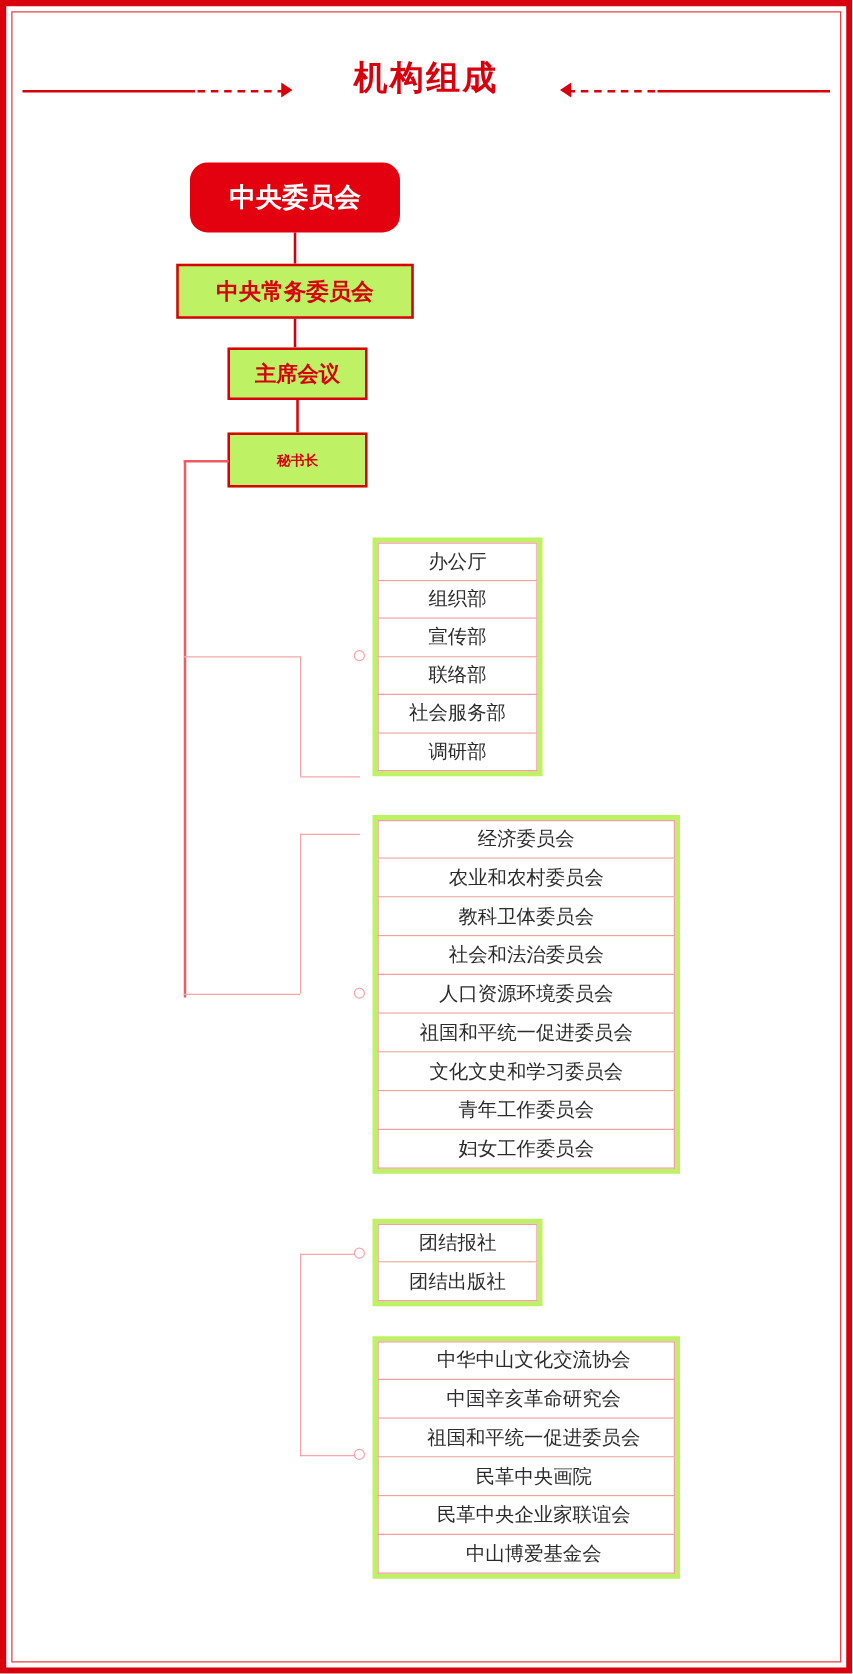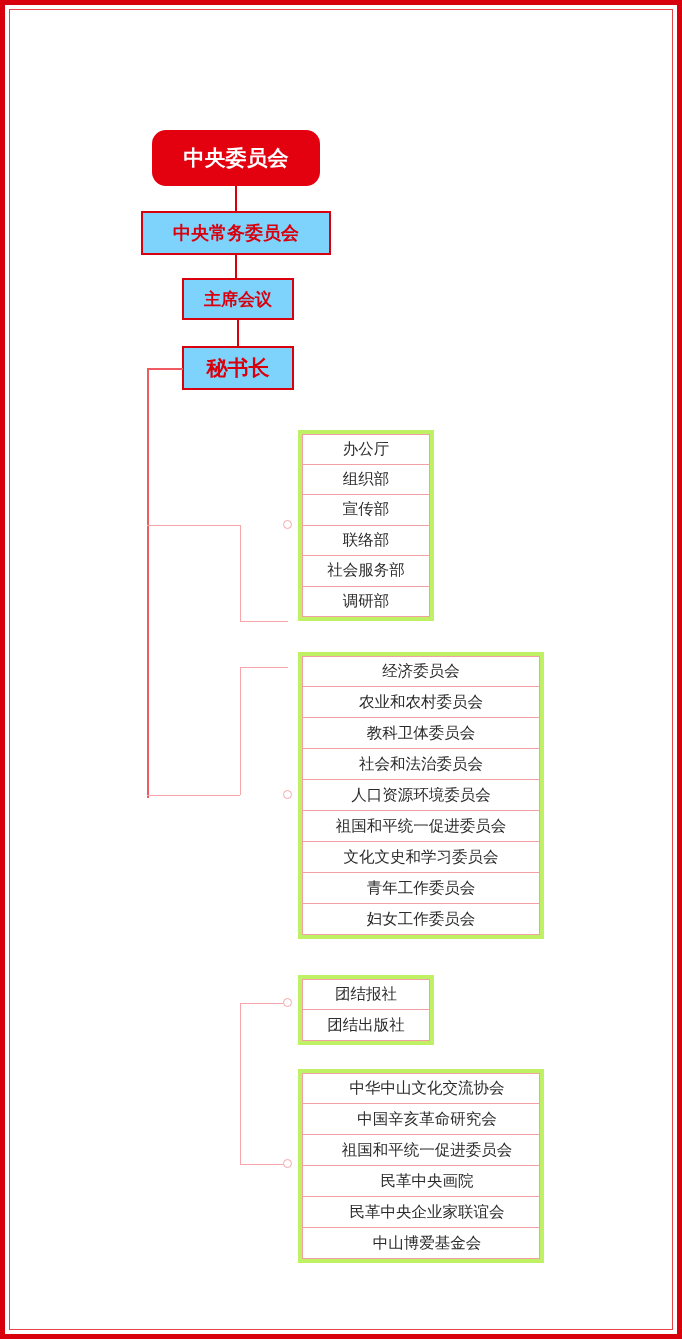--- a/index.html
+++ b/index.html
@@ -93,21 +93,21 @@
   }
 
   
   .node {
     position: absolute;
     box-sizing: border-box;
     display: flex;
     align-items: center;
     justify-content: center;
     color: #d9000d;
-    background: #7dd3fc;
+    background: #bef264;
     border: 2px solid #d9000d;
     font-weight: bold;
     white-space: nowrap;
   }
   .node.filled {
     background: #e3000f;
     border-color: #e3000f;
     color: #ffffff;
   }
   #node-central-committee {
@@ -118,21 +118,21 @@
   #node-standing-committee {
     left: 141px; top: 211px; width: 190px; height: 44px;
     font-size: 18px;
   }
   #node-chairman-meeting {
     left: 182px; top: 278px; width: 112px; height: 42px;
     font-size: 17px;
   }
   #node-secretary-general {
     left: 182px; top: 346px; width: 112px; height: 44px;
-    font-size: 21px;
+    font-size: 11px;
   }
 
   
   .vconn {
     position: absolute;
     border-left: 2px solid #d9000d;
     width: 0;
   }
   #vc-1 { left: 235px; top: 186px; height: 25px; }
   #vc-2 { left: 235px; top: 255px; height: 23px; }
@@ -203,20 +203,29 @@
   #group-orgs .cell { height: 31px; padding-left: 12px; }
 </style>
 </head>
 <body>
 
 <div id="page">
 
   <div class="frame-outer"></div>
   <div class="frame-inner"></div>
 
+  <div class="title-row">
+    <div class="rule-left"></div>
+    <div class="dash-left"></div>
+    <div class="arrow-right-head"></div>
+    <div class="title-text">机构组成</div>
+    <div class="arrow-left-head"></div>
+    <div class="dash-right"></div>
+    <div class="rule-right"></div>
+  </div>
 
   <div class="node filled" id="node-central-committee">中央委员会</div>
   <div class="vconn" id="vc-1"></div>
 
   <div class="node" id="node-standing-committee">中央常务委员会</div>
   <div class="vconn" id="vc-2"></div>
 
   <div class="node" id="node-chairman-meeting">主席会议</div>
   <div class="vconn" id="vc-3"></div>
 

